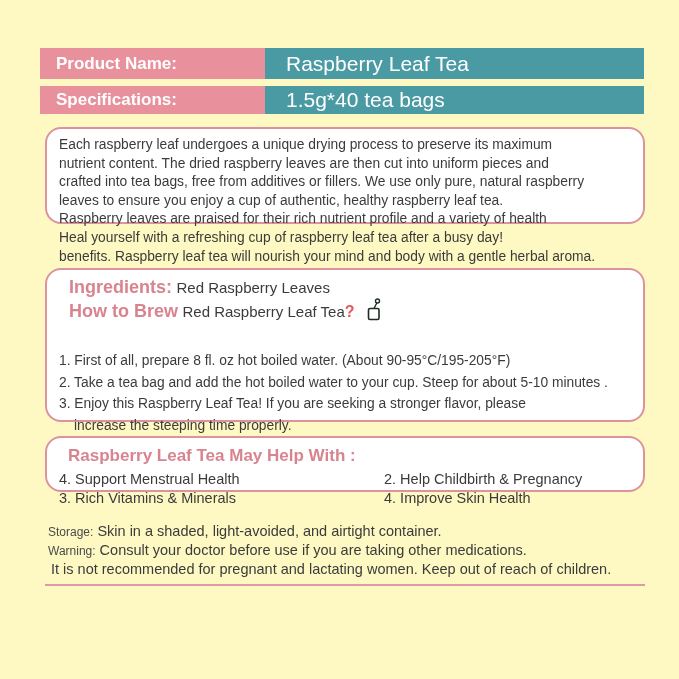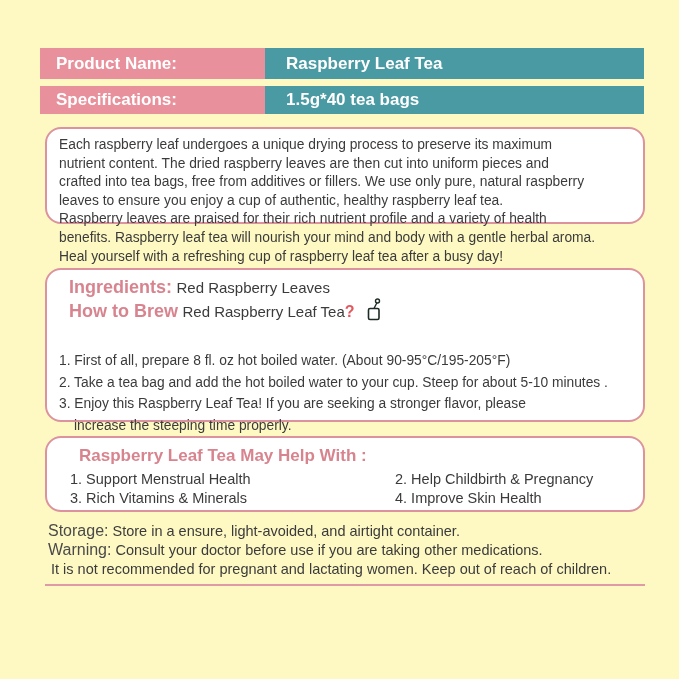--- a/index.html
+++ b/index.html
@@ -10,48 +10,48 @@
   }
   
   .hdr-row { position:absolute; left:40px; width:604px; display:flex; }
   .hdr-row.r1 { top:48px; height:31px; }
   .hdr-row.r2 { top:86px; height:28px;justify-content:center; }
   .hdr-label {
     width:225px; background:var(--pink_bar); color:#fff; font-weight:bold;
     font-size:17px; display:flex; align-items:center; padding-left:16px;
   }
   .hdr-value {
-    flex:1; background:var(--teal_bar); color:#fff; font-weight:bold;
-    font-size:17px; display:flex; align-items:center; padding-left:21px;
+    flex:1; background:var(--teal_bar); color:#fff; font-weight:normal;
+    font-size:21px; display:flex; align-items:center; padding-left:21px;
   }
   
   .rbox {
     position:absolute; left:45px; width:600px;
     border:2px solid var(--box_border); border-radius:16px; background:#fff;
   }
   .box-desc { top:127px; height:97px; padding:7px 12px 0 12px; }
   .box-brew { top:268px; height:154px; padding:7px 10px 0 10px; }
-  .box-help { top:436px; height:76px; padding:7px 12px 0 23px; }
+  .box-help { top:436px; height:56px; padding:7px 12px 0 12px; }
   .tline { font-size:13.8px; line-height:18.6px; white-space:nowrap; color:var(--text_dark); }
   
   .brew-head { padding-left:12px; line-height:21px; white-space:nowrap; }
   .pinktxt { color:var(--heading_pink); font-size:18px; font-weight:600; }
   .darktxt { color:var(--text_dark); font-size:15px; }
   .qmark { color:var(--question_red); font-size:16px; font-weight:600; }
   .teabag { display:inline-block; vertical-align:-4px; margin-left:8px; }
   .brew-steps { margin-top:24px; }
   .brew-steps .tline { line-height:21.5px; padding-left:2px; }
   .step-cont { padding-left:17px !important; }
   
   .help-heading { padding-left:9px; font-size:17px; font-weight:600; color:var(--heading_pink); line-height:22px; white-space:nowrap; }
   .help-grid { display:grid; grid-template-columns:325px auto; margin-top:3px; }
   .help-grid .tline { font-size:14.5px; line-height:18.5px; }
   
   .foot { position:absolute; left:48px; width:600px; white-space:nowrap; }
-  .foot-label { font-size:16px; color:#4a4a4a; }
+  .foot-label { font-size:12px; color:#4a4a4a; }
   .foot-text { font-size:14.5px; color:var(--text_dark); }
   .f1 { top:522px; }
   .f2 { top:541px; }
   .f3 { top:560px; left:51px; }
   .bottom-line { position:absolute; left:45px; top:584px; width:600px; height:2px; background:var(--line_pink); }
 </style>
 </head>
 <body>
 
 <div class="page">
@@ -65,22 +65,22 @@
     <div class="hdr-label">Specifications:</div>
     <div class="hdr-value">1.5g*40 tea bags</div>
   </div>
 
   <div class="rbox box-desc">
     <div class="tline">Each raspberry leaf undergoes a unique drying process to preserve its maximum</div>
     <div class="tline">nutrient content. The dried raspberry leaves are then cut into uniform pieces and</div>
     <div class="tline">crafted into tea bags, free from additives or fillers. We use only pure, natural raspberry</div>
     <div class="tline">leaves to ensure you enjoy a cup of authentic, healthy raspberry leaf tea.</div>
     <div class="tline">Raspberry leaves are praised for their rich nutrient profile and a variety of health</div>
+    <div class="tline">Heal yourself with a refreshing cup of raspberry leaf tea after a busy day!</div>
     <div class="tline">benefits. Raspberry leaf tea will nourish your mind and body with a gentle herbal aroma.</div>
-    <div class="tline">Heal yourself with a refreshing cup of raspberry leaf tea after a busy day!</div>
   </div>
 
   <div class="rbox box-brew">
     <div class="brew-head">
       <span class="pinktxt">Ingredients:</span>
       <span class="darktxt">Red Raspberry Leaves</span>
     </div>
     <div class="brew-head">
       <span class="pinktxt">How to Brew</span>
       <span class="darktxt">Red Raspberry Leaf Tea</span><span class="qmark">?</span>
@@ -96,29 +96,29 @@
       <div class="tline">1. First of all, prepare 8 fl. oz hot boiled water. (About 90-95°C/195-205°F)</div>
       <div class="tline">2. Take a tea bag and add the hot boiled water to your cup. Steep for about 5-10 minutes .</div>
       <div class="tline">3. Enjoy this Raspberry Leaf Tea! If you are seeking a stronger flavor, please</div>
       <div class="tline step-cont">increase the steeping time properly.</div>
     </div>
   </div>
 
   <div class="rbox box-help">
     <div class="help-heading">Raspberry Leaf  Tea May Help With :</div>
     <div class="help-grid">
-      <div class="tline">1. Support Menstrual Health</div>
+      <div class="tline">4. Support Menstrual Health</div>
       <div class="tline">2. Help Childbirth &amp; Pregnancy</div>
       <div class="tline">3. Rich Vitamins &amp; Minerals</div>
       <div class="tline">4. Improve Skin Health</div>
     </div>
   </div>
 
   <div class="foot f1">
-    <span class="foot-label">Storage:</span><span class="foot-text"> Store in a ensure, light-avoided, and airtight container.</span>
+    <span class="foot-label">Storage:</span><span class="foot-text"> Skin in a shaded, light-avoided, and airtight container.</span>
   </div>
   <div class="foot f3">
     <span class="foot-text">It is not recommended for pregnant and lactating women. Keep out of reach of children.</span>
   </div>
   <div class="foot f2">
     <span class="foot-label">Warning:</span><span class="foot-text"> Consult your doctor before use if you are taking other medications.</span>
   </div>
 
   <div class="bottom-line"></div>
 

